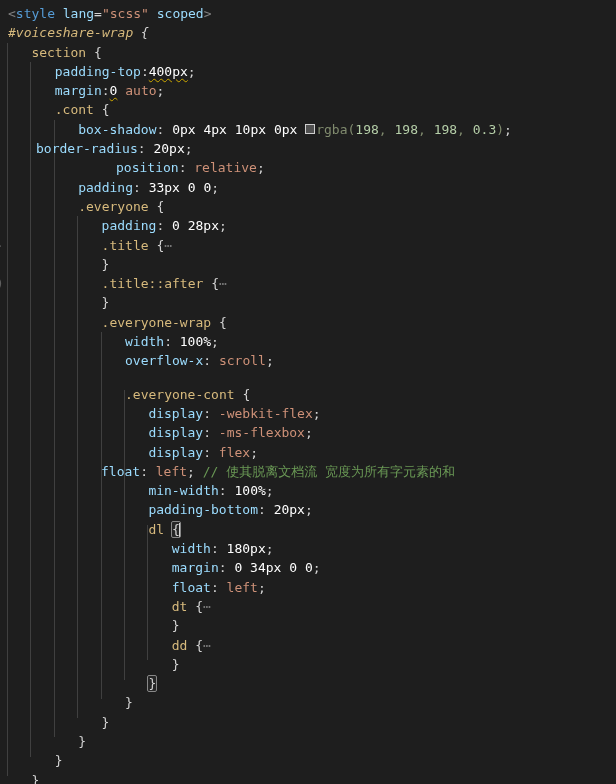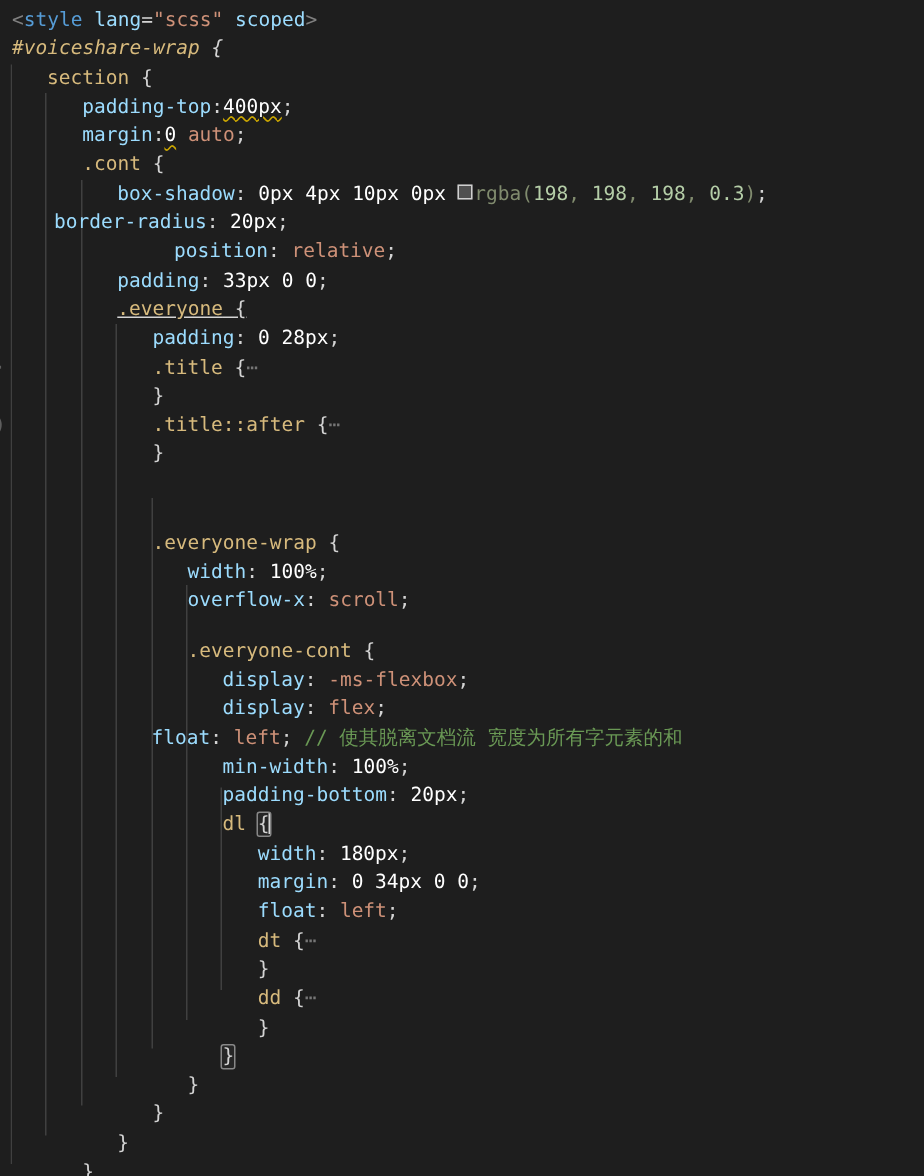--- a/index.html
+++ b/index.html
@@ -143,30 +143,31 @@
       <div class="line" style="padding-left: 8px;"><span class="angle">&lt;</span><span class="tag">style</span><span class="punc"> </span><span class="attr">lang</span><span class="eq">=</span><span class="str">"scss"</span><span class="punc"> </span><span class="attr">scoped</span><span class="angle">&gt;</span></div>
       <div class="line" style="padding-left: 8px; font-style: italic;"><span class="sel">#voiceshare-wrap</span><span class="brace"> {</span></div>
       <div class="line" style="padding-left: 31.4px;"><span class="sel">section</span><span class="brace"> {</span></div>
       <div class="line" style="padding-left: 54.8px;"><span class="prop">padding-top</span><span class="punc">:</span><span class="num squiggle">400px</span><span class="punc">;</span></div>
       <div class="line" style="padding-left: 54.8px;"><span class="prop">margin</span><span class="punc">:</span><span class="num squiggle">0</span><span class="punc"> </span><span class="val">auto</span><span class="punc">;</span></div>
       <div class="line" style="padding-left: 54.8px;"><span class="sel">.cont</span><span class="brace"> {</span></div>
       <div class="line" style="padding-left: 78.2px;"><span class="prop">box-shadow</span><span class="punc">: </span><span class="num">0px</span><span class="punc"> </span><span class="num">4px</span><span class="punc"> </span><span class="num">10px</span><span class="punc"> </span><span class="num">0px</span><span class="punc"> </span><span class="swatch" style="background: rgba(198, 198, 198, 0.3);"></span><span class="fn">rgba</span><span class="fn">(</span><span class="fnum">198</span><span class="fn">, </span><span class="fnum">198</span><span class="fn">, </span><span class="fnum">198</span><span class="fn">, </span><span class="fnum">0.3</span><span class="fn">)</span><span class="punc">;</span></div>
       <div class="line" style="padding-left: 36px;"><span class="prop">border-radius</span><span class="punc">: </span><span class="num">20px</span><span class="punc">;</span></div>
       <div class="line" style="padding-left: 116px;"><span class="prop">position</span><span class="punc">: </span><span class="val">relative</span><span class="punc">;</span></div>
       <div class="line" style="padding-left: 78.2px;"><span class="prop">padding</span><span class="punc">: </span><span class="num">33px</span><span class="punc"> </span><span class="num">0</span><span class="punc"> </span><span class="num">0</span><span class="punc">;</span></div>
-      <div class="line" style="padding-left: 78.2px; text-decoration: underline;"><span class="sel">.everyone</span><span class="brace"> {</span></div>
+      <div class="line" style="padding-left: 78.2px;"><span class="sel">.everyone</span><span class="brace"> {</span></div>
       <div class="line" style="padding-left: 101.6px;"><span class="prop">padding</span><span class="punc">: </span><span class="num">0</span><span class="punc"> </span><span class="num">28px</span><span class="punc">;</span></div>
       <div class="line" style="padding-left: 101.6px;"><span class="sel">.title</span><span class="brace"> {</span><span class="fold">⋯</span></div>
       <div class="line" style="padding-left: 101.6px;"><span class="brace">}</span></div>
       <div class="line" style="padding-left: 101.6px;"><span class="sel">.title::after</span><span class="brace"> {</span><span class="fold">⋯</span></div>
       <div class="line" style="padding-left: 101.6px;"><span class="brace">}</span></div>
-      <div class="line" style="padding-left: 101.6px; margin-top: 40px;"><span class="sel">.everyone-wrap</span><span class="brace"> {</span></div>
+      <div class="line" style="padding-left: 101.6px;"><span class="sel">.everyone-wrap</span><span class="brace"> {</span></div>
       <div class="line" style="padding-left: 125px;"><span class="prop">width</span><span class="punc">: </span><span class="num">100%</span><span class="punc">;</span></div>
       <div class="line" style="padding-left: 125px;"><span class="prop">overflow-x</span><span class="punc">: </span><span class="val">scroll</span><span class="punc">;</span></div>
       <div class="line" style="padding-left: 125px; margin-top: 14px;"><span class="sel">.everyone-cont</span><span class="brace"> {</span></div>
+      <div class="line" style="padding-left: 148.4px;"><span class="prop">display</span><span class="punc">: </span><span class="val">-webkit-flex</span><span class="punc">;</span></div>
       <div class="line" style="padding-left: 148.4px;"><span class="prop">display</span><span class="punc">: </span><span class="val">-ms-flexbox</span><span class="punc">;</span></div>
       <div class="line" style="padding-left: 148.4px;"><span class="prop">display</span><span class="punc">: </span><span class="val">flex</span><span class="punc">;</span></div>
       <div class="line" style="padding-left: 101px;"><span class="prop">float</span><span class="punc">: </span><span class="val">left</span><span class="punc">; </span><span class="comment">// 使其脱离文档流 宽度为所有字元素的和</span></div>
       <div class="line" style="padding-left: 148.4px;"><span class="prop">min-width</span><span class="punc">: </span><span class="num">100%</span><span class="punc">;</span></div>
       <div class="line" style="padding-left: 148.4px;"><span class="prop">padding-bottom</span><span class="punc">: </span><span class="num">20px</span><span class="punc">;</span></div>
       <div class="line" style="padding-left: 148.4px;"><span class="sel">dl</span><span class="punc"> </span><span class="brace bmatch">{</span><span class="cursor"></span></div>
       <div class="line" style="padding-left: 171.8px;"><span class="prop">width</span><span class="punc">: </span><span class="num">180px</span><span class="punc">;</span></div>
       <div class="line" style="padding-left: 171.8px;"><span class="prop">margin</span><span class="punc">: </span><span class="num">0</span><span class="punc"> </span><span class="num">34px</span><span class="punc"> </span><span class="num">0</span><span class="punc"> </span><span class="num">0</span><span class="punc">;</span></div>
       <div class="line" style="padding-left: 171.8px;"><span class="prop">float</span><span class="punc">: </span><span class="val">left</span><span class="punc">;</span></div>
       <div class="line" style="padding-left: 171.8px;"><span class="sel">dt</span><span class="brace"> {</span><span class="fold">⋯</span></div>

